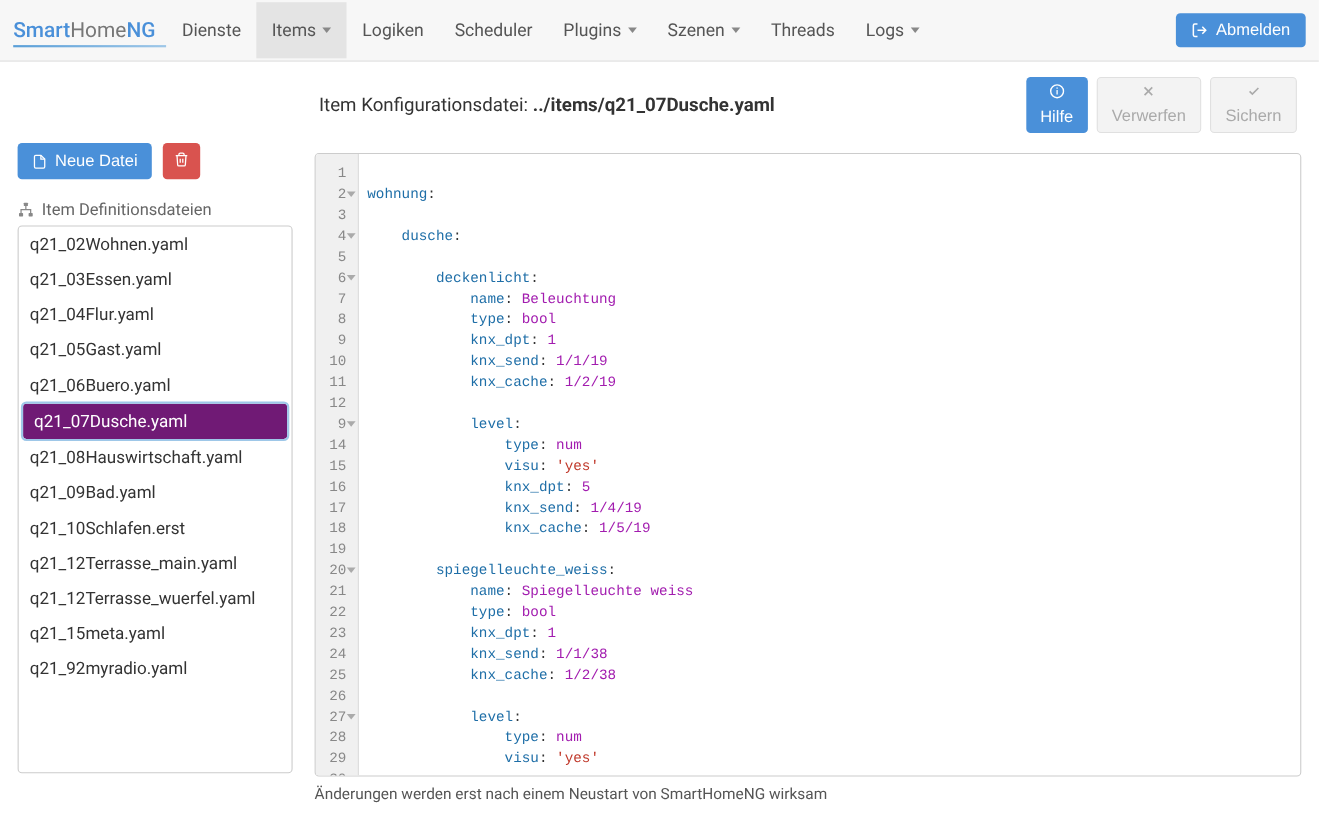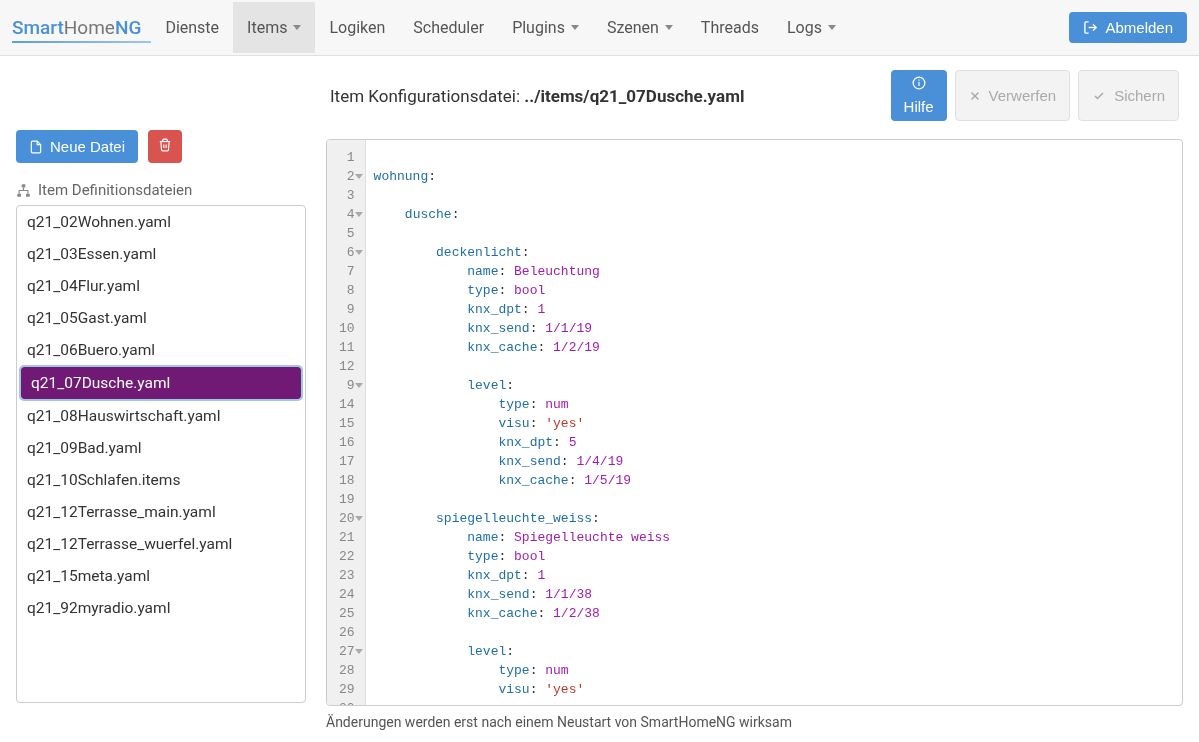--- a/index.html
+++ b/index.html
@@ -11,39 +11,39 @@
 .logo .smart { color: #4a90d9; font-weight: 500; }
 .logo .home { color: #777; }
 .logo .ng { color: #4a90d9; font-weight: 500; }
 .logo::after { content: ""; position: absolute; left: 0; right: 0; bottom: -4px; height: 2px; background: linear-gradient(to right, #5a9fd8, #9ec7e8); }
 .nav-item { padding: 16px 14px; color: #555; cursor: pointer; display: inline-flex; align-items: center; gap: 6px; font-size: 16px; }
 .nav-item.active { background: #e4e4e4; }
 .caret { width: 0; height: 0; border-left: 4px solid transparent; border-right: 4px solid transparent; border-top: 5px solid #888; display: inline-block; }
 .btn-logout { background: #4a90d9; color: #fff; border: none; border-radius: 4px; padding: 7px 14px; font-size: 15px; cursor: pointer; display: inline-flex; align-items: center; gap: 7px; }
 
 .main { display: flex; padding: 14px 16px; gap: 20px; align-items: flex-start; }
-.side { width: 290px; flex: none; padding-top: 60px; }
+.side { width: 250px; flex: none; padding-top: 60px; }
 .side-actions { display: flex; gap: 10px; margin-bottom: 18px; }
 .btn-new { background: #4a90d9; color: #fff; border: none; border-radius: 4px; padding: 7px 13px; font-size: 15px; cursor: pointer; display: inline-flex; align-items: center; gap: 7px; }
 .btn-del { background: #d9534f; color: #fff; border: none; border-radius: 4px; padding: 7px 10px; cursor: pointer; }
 .side-head { color: #666; font-size: 15px; margin-bottom: 6px; display: flex; align-items: center; gap: 7px; }
 .file-list { border: 1px solid #ccc; border-radius: 4px; background: #fff; height: 498px; overflow-y: auto; overflow-x: auto; }
 .file-item { padding: 7px 10px; cursor: pointer; font-size: 15.5px; color: #333; white-space: nowrap; }
 .file-item.selected { background: #701a75; color: #fff; border-radius: 3px; margin: 1px 4px; outline: 2px solid #9ec7e8; }
 .file-list::-webkit-scrollbar { height: 10px; width: 10px; }
 .file-list::-webkit-scrollbar-thumb { background: #ccc; border-radius: 5px; }
 .file-list::-webkit-scrollbar-track { background: #f0f0f0; }
 
 .content { flex: 1; min-width: 0; }
 .content-head { display: flex; align-items: center; justify-content: space-between; margin-bottom: 18px; padding: 0 4px; }
 .title { font-size: 17px; }
 .title b { font-weight: 700; }
 .head-btns { display: flex; gap: 8px; }
 .btn-help { background: #4a90d9; color: #fff; border: none; border-radius: 4px; padding: 6px 13px; font-size: 15px; cursor: pointer; display: inline-flex; align-items: center; gap: 8px; flex-direction: column; }
-.btn-disabled { background: #f3f3f3; color: #aaa; border: 1px solid #e0e0e0; border-radius: 4px; padding: 6px 13px; font-size: 15px; cursor: not-allowed; display: inline-flex; align-items: center; gap: 8px; }
+.btn-disabled { background: #f3f3f3; color: #aaa; border: 1px solid #e0e0e0; border-radius: 4px; padding: 6px 13px; font-size: 15px; cursor: not-allowed; display: inline-flex; align-items: center; gap: 8px; flex-direction: column; }
 
 .editor-wrap { border: 1px solid #ccc; border-radius: 4px; background: #fff; overflow: hidden; }
 .editor { display: flex; height: 565px; overflow: auto; font-family: Menlo, Consolas, "Courier New", monospace; font-size: 13px; line-height: 19px; position: relative; }
 .gutter { background: #f0f0f0; color: #888; text-align: right; padding: 8px 10px 8px 12px; user-select: none; border-right: 1px solid #ddd; flex: none; }
 .gutter .ln { height: 19px; position: relative; }
 .gutter .fold::after { content: ""; position: absolute; right: -8px; top: 7px; width: 0; height: 0; border-left: 4px solid transparent; border-right: 4px solid transparent; border-top: 5px solid #aaa; }
 .code { padding: 8px 0 8px 8px; flex: 1; white-space: pre; }
 .code .row { height: 19px; }
 .k { color: #1e6ea7; } 
 .s { color: #c0392b; } 
@@ -136,21 +136,21 @@
     </div>
     <div class="file-list" id="file-list">
         <div class="file-item">q21_02Wohnen.yaml</div>
         <div class="file-item">q21_03Essen.yaml</div>
         <div class="file-item">q21_04Flur.yaml</div>
         <div class="file-item">q21_05Gast.yaml</div>
         <div class="file-item">q21_06Buero.yaml</div>
         <div class="file-item selected">q21_07Dusche.yaml</div>
         <div class="file-item">q21_08Hauswirtschaft.yaml</div>
         <div class="file-item">q21_09Bad.yaml</div>
-        <div class="file-item">q21_10Schlafen.items</div>
+        <div class="file-item">q21_10Schlafen.erst</div>
         <div class="file-item">q21_12Terrasse_main.yaml</div>
         <div class="file-item">q21_12Terrasse_wuerfel.yaml</div>
         <div class="file-item">q21_15meta.yaml</div>
         <div class="file-item">q21_92myradio.yaml</div>
       </div>
   </div>
 
   <div class="content">
     <div class="content-head">
       <div class="title">

